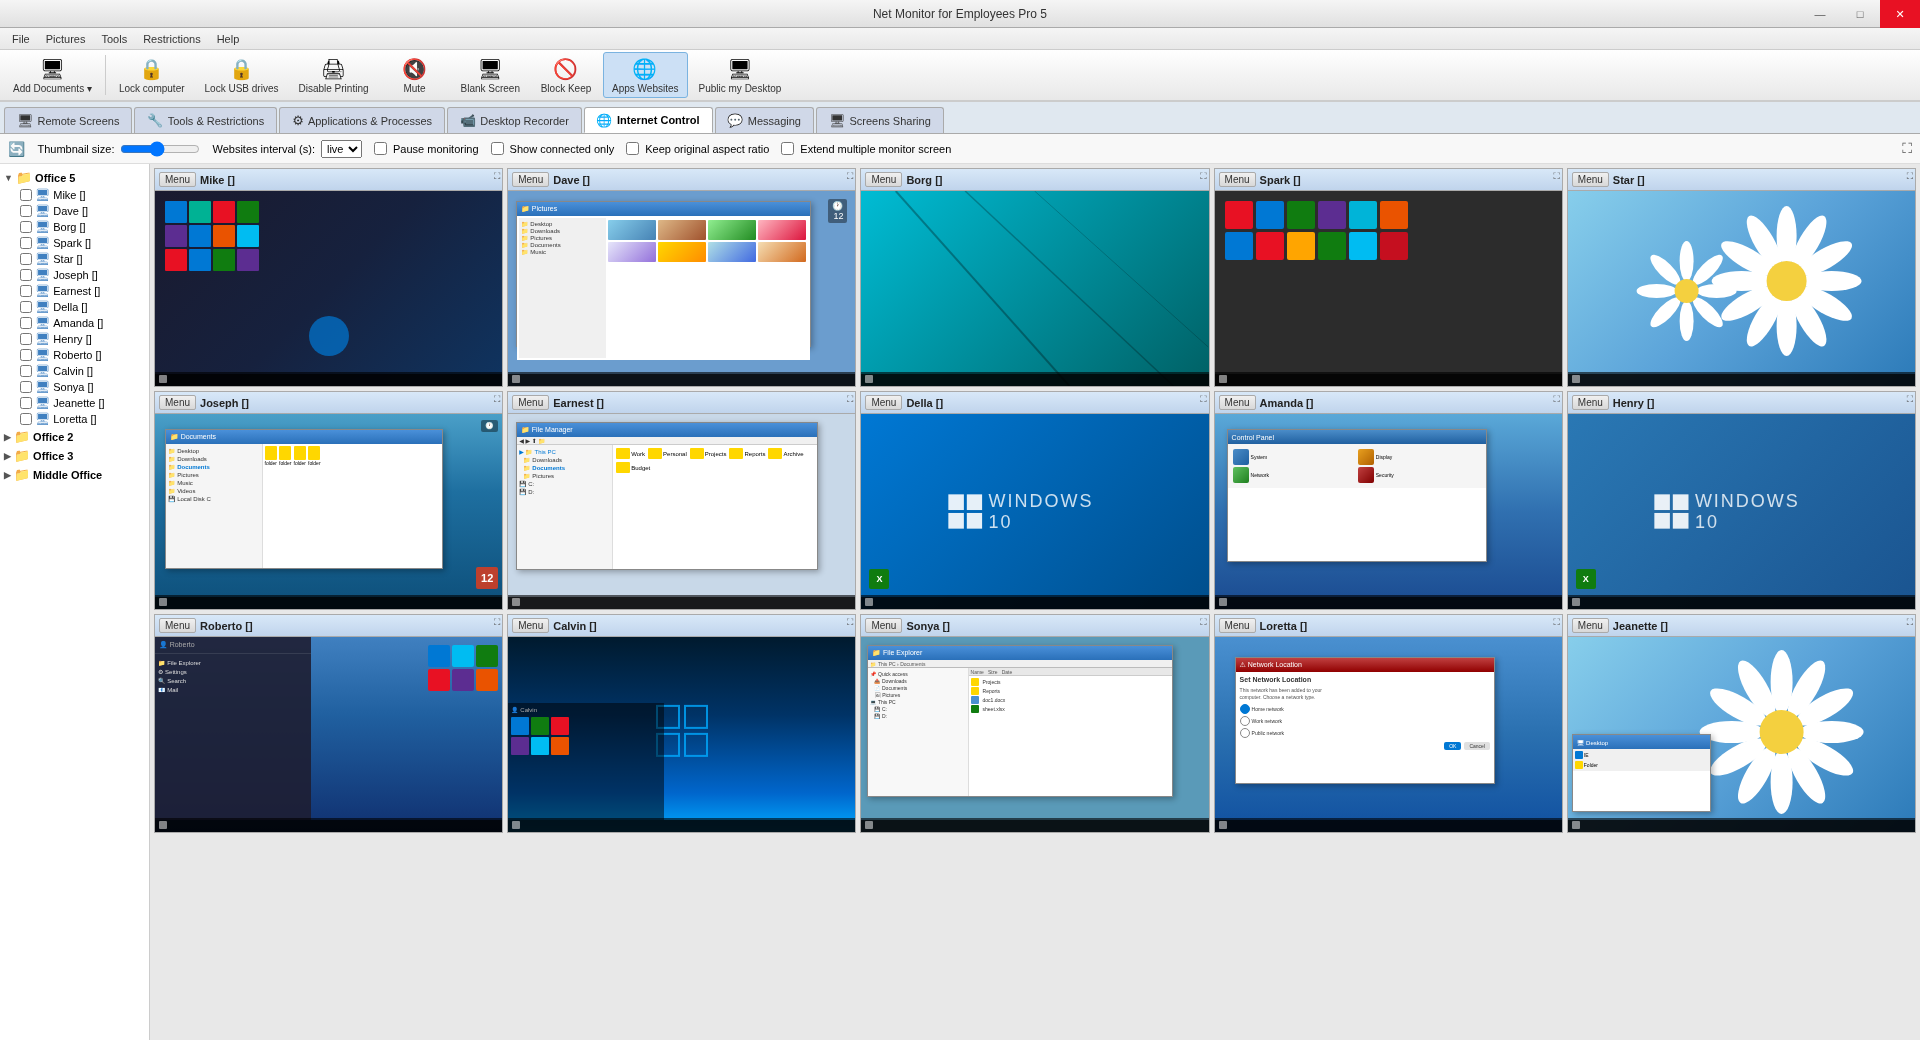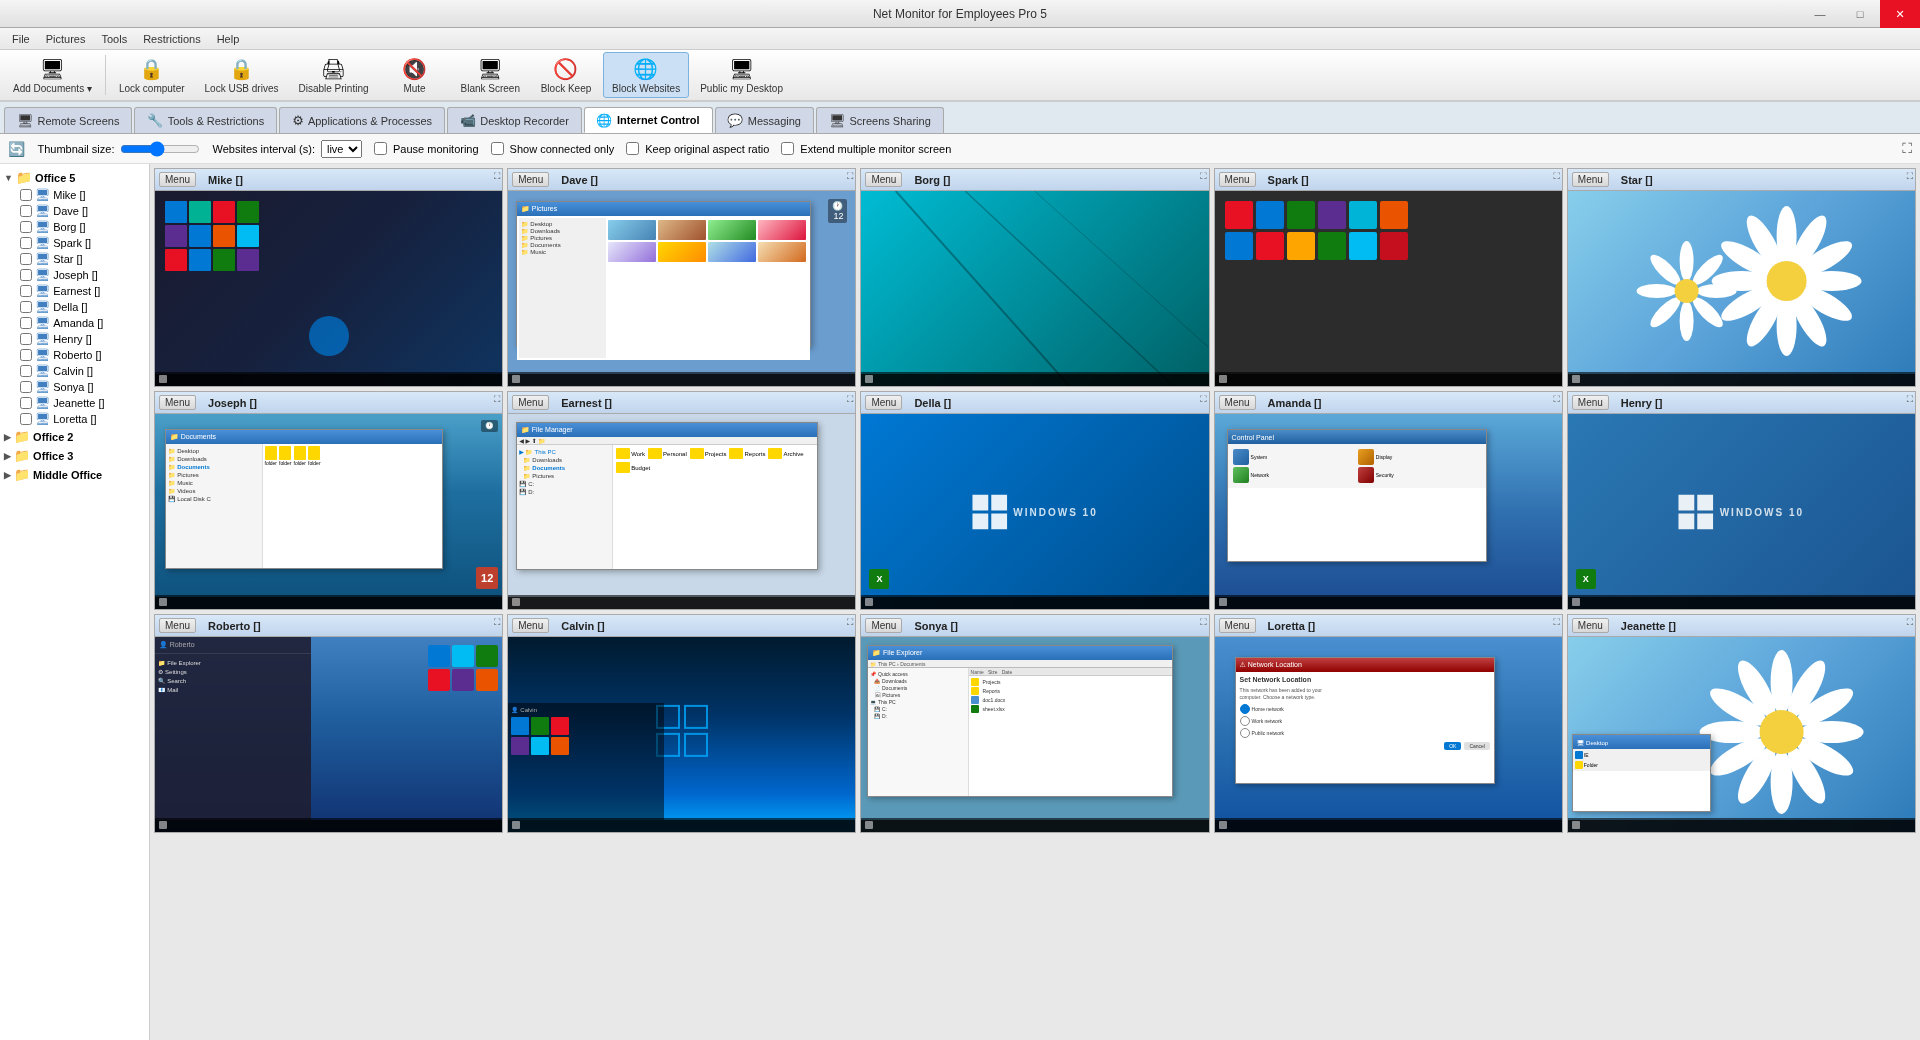--- a/index.html
+++ b/index.html
@@ -165,21 +165,21 @@
       border: 1px solid #aaa;
       cursor: pointer;
       position: relative;
       min-height: 200px;
     }
     .screen-header {
       background: linear-gradient(to bottom, #d8e8f8, #c0d4ec);
       padding: 2px 4px;
       display: flex;
       align-items: center;
-      gap: 12px;
+      gap: 4px;
       border-bottom: 1px solid #aaa;
       height: 22px;
     }
     .menu-btn {
       background: linear-gradient(to bottom, #f0f0f0, #d8d8d8);
       border: 1px solid #aaa;
       border-radius: 2px;
       padding: 1px 5px;
       font-size: 10px;
       cursor: pointer;
@@ -210,23 +210,23 @@
       top: 50%;
       left: 50%;
       transform: translate(-50%, -50%);
       font-size: 28px;
       color: rgba(255,255,255,0.7);
       display: flex;
       align-items: center;
       gap: 6px;
     }
     .win-logo-text {
-      font-size: 10px;
+      font-size: 18px;
       color: rgba(255,255,255,0.8);
-      font-weight: 700;
+      font-weight: 400;
       letter-spacing: 2px;
     }
 
     
     .sim-window {
       position: absolute;
       background: #fff;
       border: 1px solid #888;
       box-shadow: 2px 2px 6px rgba(0,0,0,0.3);
     }
@@ -351,21 +351,21 @@
   <div class="toolbar-btn">
     <span class="tb-icon">🖥</span>
     <span class="tb-label">Blank Screen</span>
   </div>
   <div class="toolbar-btn">
     <span class="tb-icon">🚫</span>
     <span class="tb-label">Block Keep</span>
   </div>
   <div class="toolbar-btn" style="background: #cce0f5; border: 1px solid #7ab3e0;">
     <span class="tb-icon">🌐</span>
-    <span class="tb-label">Block Websites</span>
+    <span class="tb-label">Apps Websites</span>
   </div>
   <div class="toolbar-btn">
     <span class="tb-icon">🖥</span>
     <span class="tb-label">Public my Desktop</span>
   </div>
 </div>
 
 <div id="tabs-bar">
   <div class="tab">
     <span class="tab-icon">🖥</span>

